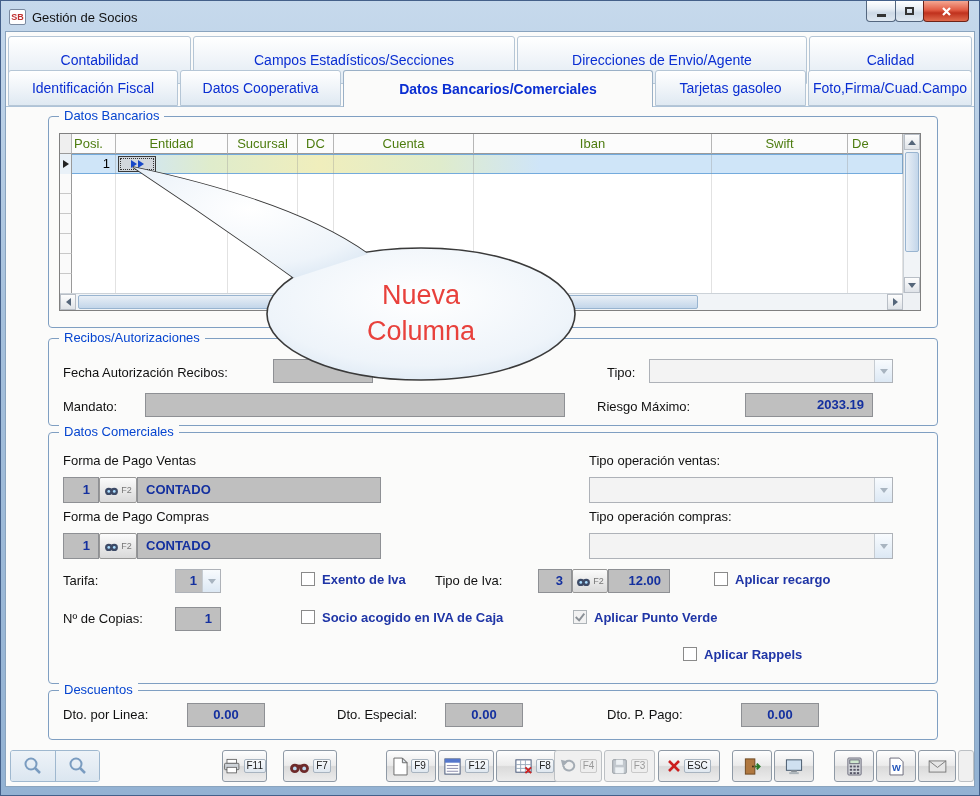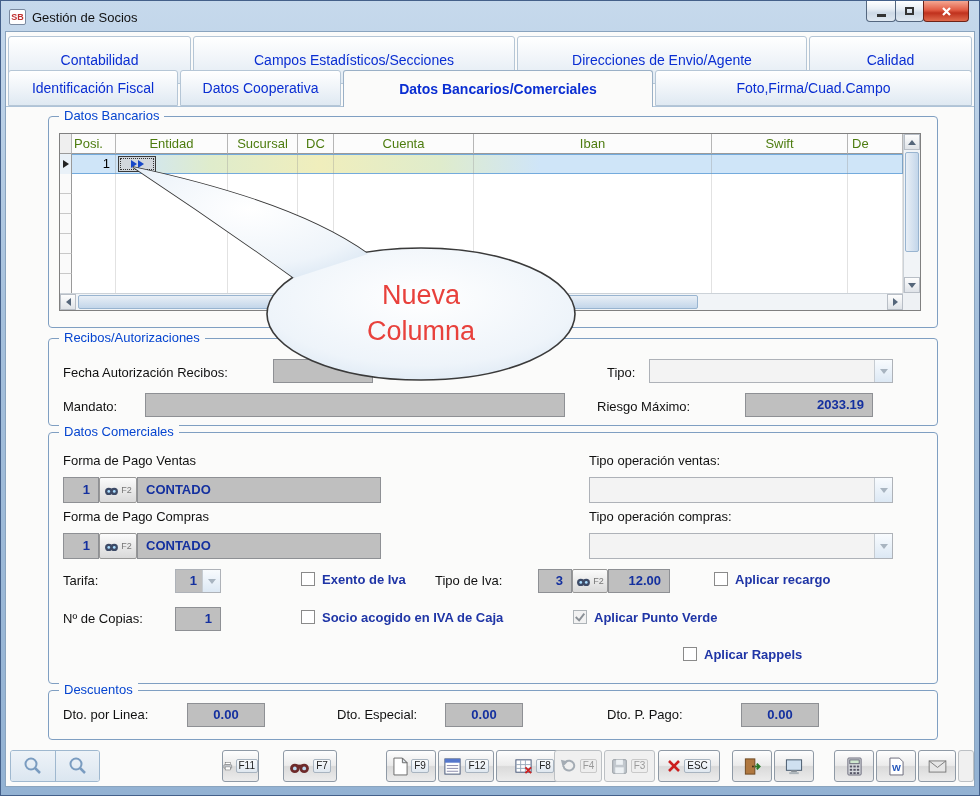--- a/index.html
+++ b/index.html
@@ -170,20 +170,21 @@
       <div class="tab" style="flex:0 0 183px">Contabilidad</div>
       <div class="tab" style="flex:0 0 322px">Campos Estadísticos/Secciones</div>
       <div class="tab" style="flex:0 0 290px">Direcciones de Envio/Agente</div>
       <div class="tab" style="flex:1">Calidad</div>
     </div>
 
     <div class="tabrow tabrow2">
       <div class="tab" style="flex:0 0 170px">Identificación Fiscal</div>
       <div class="tab" style="flex:0 0 161px">Datos Cooperativa</div>
       <div class="tab active" style="flex:0 0 310px">Datos Bancarios/Comerciales</div>
+      <div class="tab" style="flex:0 0 151px">Tarjetas gasoleo</div>
       <div class="tab" style="flex:1">Foto,Firma/Cuad.Campo</div>
     </div>
 
     <div class="gb" style="left:42px; top:84px; width:890px; height:212px;">
       <span class="legend">Datos Bancarios</span>
       <div class="grid">
         <div class="grid-main">
           <div class="g-row g-header">
             <div class="gc ind"></div>
             <div class="gc cw0">Posi.</div>
@@ -425,21 +426,21 @@
             </svg>
         </div>
         <div class="magbtn">
           <svg width="20" height="20" viewBox="0 0 20 20">
               <circle cx="8" cy="8" r="5.5" fill="none" stroke="#7a9cc0" stroke-width="2"></circle>
               <line x1="12" y1="12" x2="17" y2="17" stroke="#7a9cc0" stroke-width="2.5"></line>
             </svg>
         </div>
       </div>
 
-      <div class="tbtn" style="left:216px; width:37px;">
+      <div class="tbtn" style="left:216px; width:45px;">
         <svg width="21" height="19" viewBox="0 0 22 20">
             <rect x="5" y="1" width="12" height="5" fill="#fff" stroke="#555"></rect>
             <rect x="2" y="6" width="18" height="8" rx="1" fill="#cfd4d9" stroke="#555"></rect>
             <rect x="5" y="11" width="12" height="7" fill="#fff" stroke="#555"></rect>
           </svg>
         <span class="key">F11</span>
       </div>
       <div class="tbtn" style="left:277px; width:54px;">
         <svg width="21" height="15" viewBox="0 0 22 16">
             <circle cx="6" cy="10" r="5" fill="#6e2a2a"></circle>

